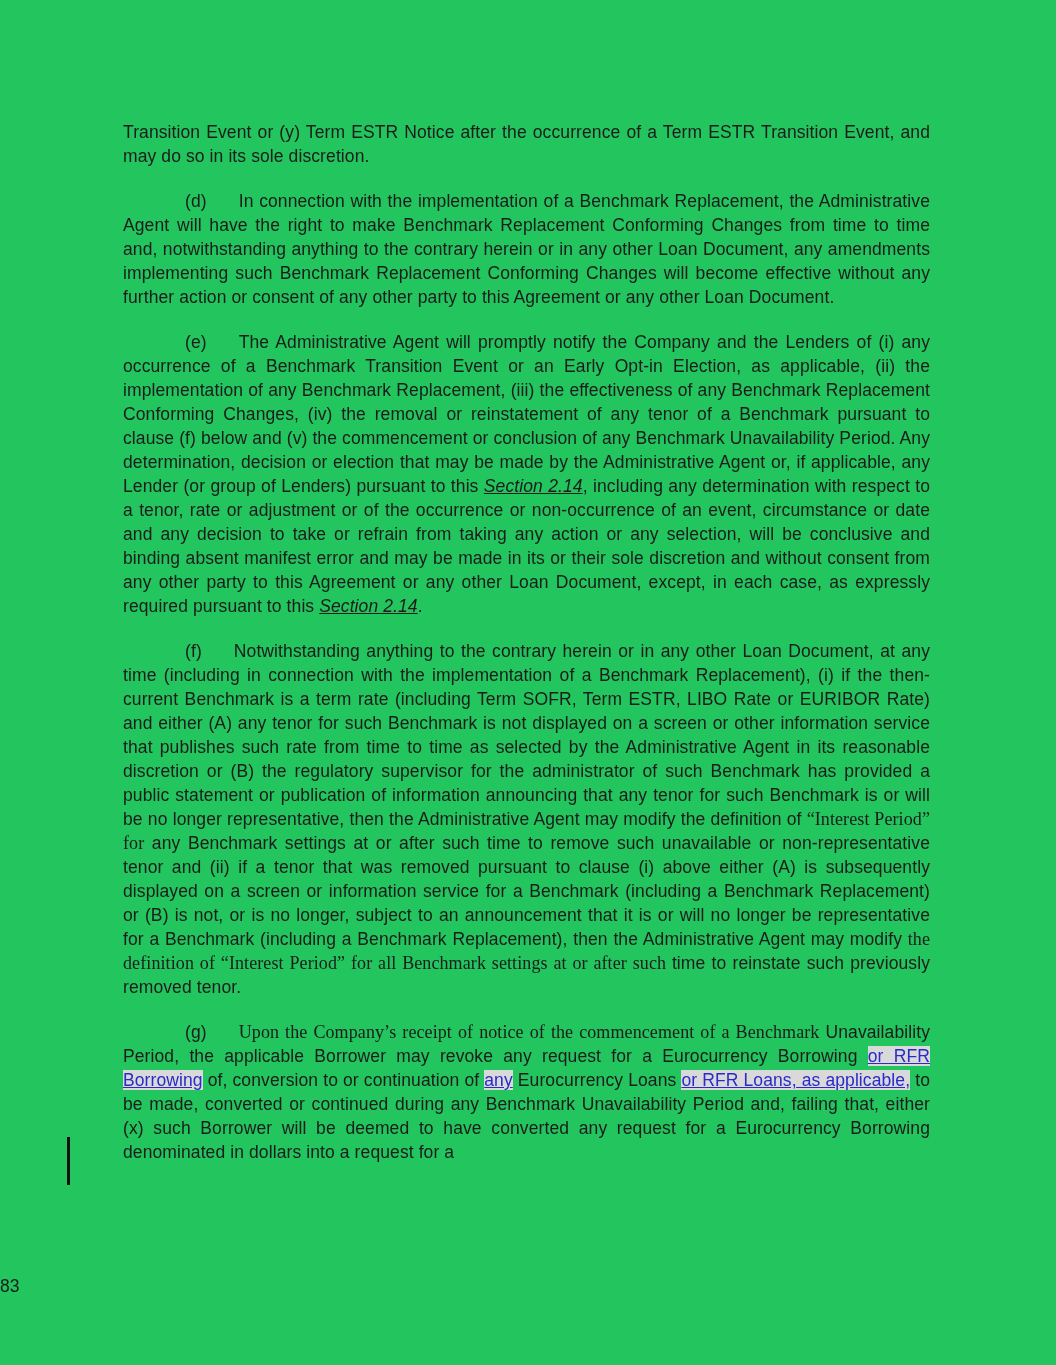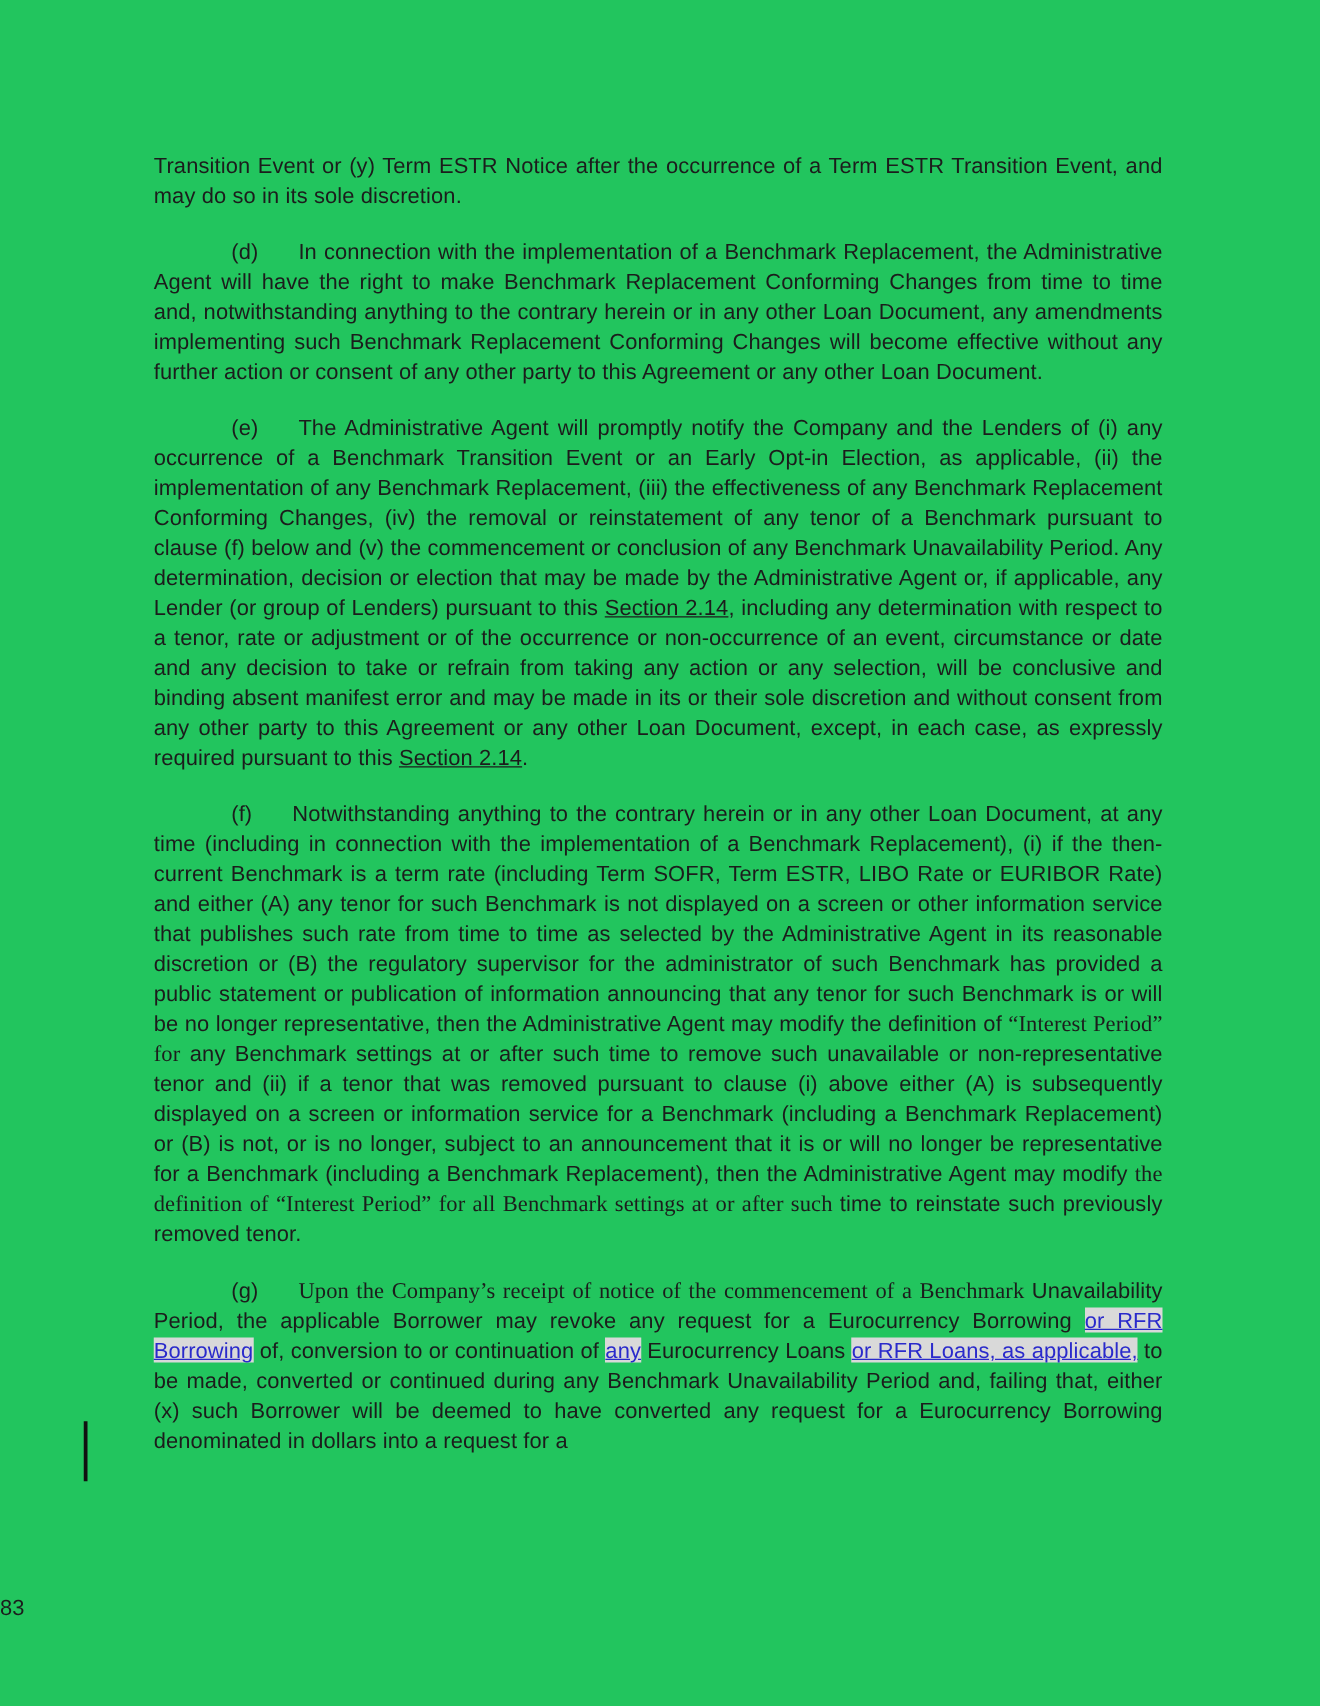--- a/index.html
+++ b/index.html
@@ -34,20 +34,21 @@
   }
   .marker {
     margin-right: 32px;
   }
   .serif {
     font-family: "Liberation Serif", serif;
     font-size: 18px;
   }
   .und {
     text-decoration: underline;
+    font-style: italic;
   }
   .ins {
     color: var(--ins-color, #2a2acb);
     background: var(--ins-bg, #d9d9d9);
     text-decoration: underline;
     text-decoration-color: var(--ins-color, #2a2acb);
   }
   .change-bar {
     position: absolute;
     left: 67px;

